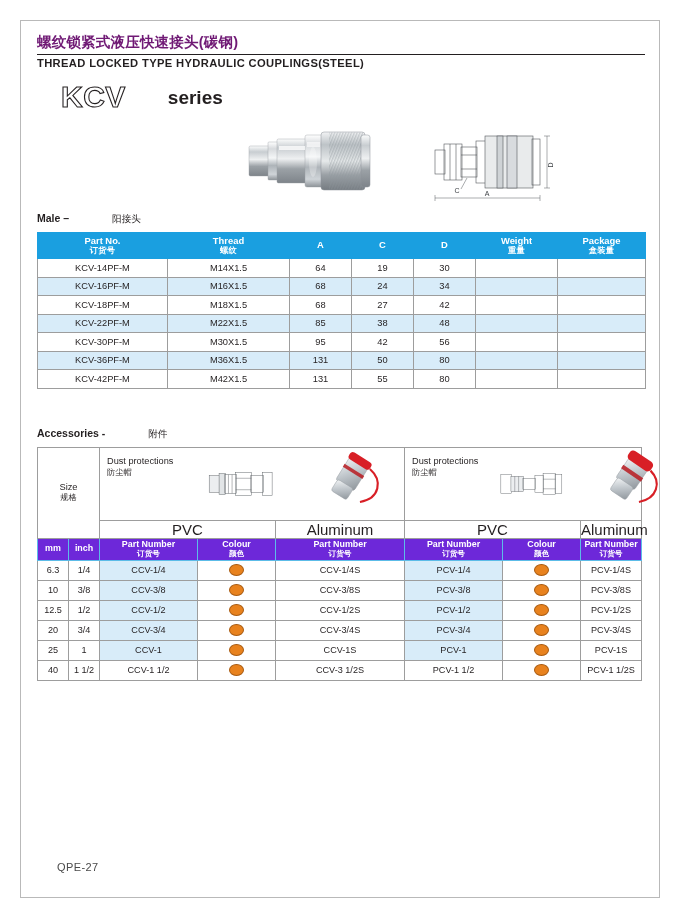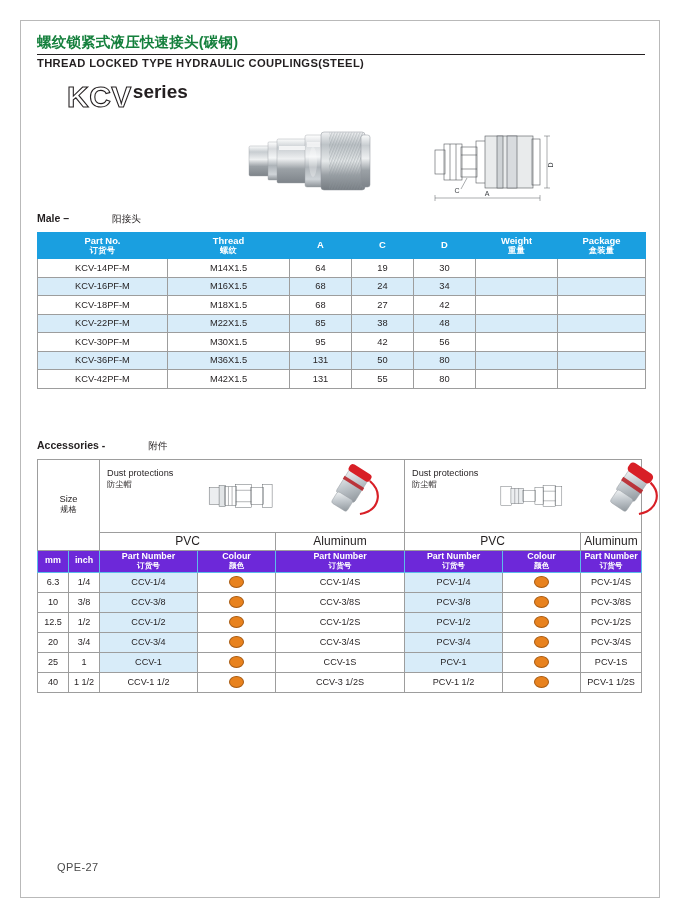--- a/index.html
+++ b/index.html
@@ -31,40 +31,41 @@
     top: 12px;
     width: 608px;
   }
 
   
   .title-cn {
     font-size: 14.5px;
     font-weight: bold;
     letter-spacing: 0.2px;
     line-height: 1.25;
-    color: #15803d;
+    color: #701a75;
     padding-bottom: 2px;
   }
   .title-rule {
     border-top: 1.6px solid #231f20;
     margin: 1px 0 2px 0;
     width: 100%;
   }
   .title-en {
     font-size: 11.2px;
     font-weight: bold;
     letter-spacing: 0.35px;
     color: #231f20;
     padding-bottom: 2px;
   }
   .series-row {
     margin-top: 11px;
-    margin-left: 30px;
+    margin-left: 24px;
     display: flex;
-    align-items: flex-start;
+    align-items: center;
+    gap: 41px;
   }
   .series-kcv {
     font-size: 30px;
     font-weight: bold;
     letter-spacing: 0.5px;
     color: #ffffff;
     -webkit-text-stroke: 1.1px #231f20;
     line-height: 1;
   }
   .series-word {
@@ -187,21 +188,21 @@
     font-size: 9.2px;
     line-height: 1.35;
     text-align: left;
   }
   .acc .dust-label .cn {
     display: block;
     font-size: 8.2px;
   }
   .acc .sub-th {
     height: 17px;
-    font-size: 12px;
+    font-size: 15px;
     font-weight: normal;
     background: #ffffff;
   }
   .acc .hdrow td {
     background: #6d28d9;
     color: #ffffff;
     border: 1px solid #5cbce8;
     font-weight: bold;
     height: 21px;
     line-height: 1.1;
@@ -441,21 +442,21 @@
           <td>M42X1.5</td>
           <td>131</td>
           <td>55</td>
           <td>80</td>
           <td></td>
           <td></td>
         </tr>
       </tbody>
     </table>
 
-    <div class="sec-label" style="margin-top:50px;">
+    <div class="sec-label" style="margin-top:38px;">
       <span>Accessories</span>
       <span>-</span>
       <span class="cn">附件</span>
     </div>
 
     <table class="tbl acc">
       <colgroup>
         <col style="width:31px">
           <col style="width:31px">
           <col style="width:98px">

